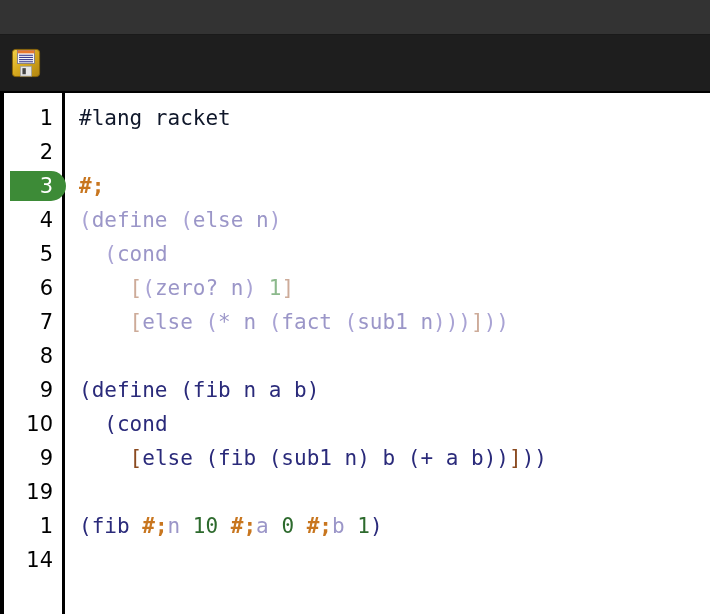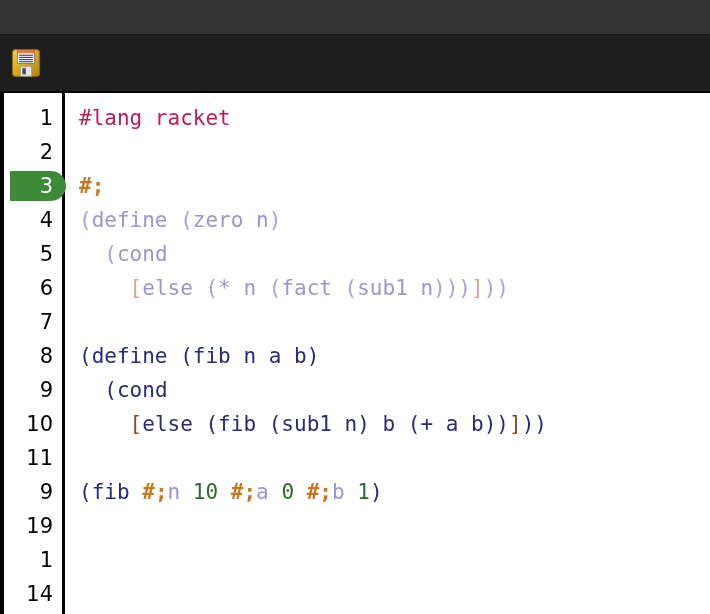--- a/index.html
+++ b/index.html
@@ -129,21 +129,21 @@
 
   .cl {
     height: 34px;
     line-height: 34px;
     font-size: 21px;
     white-space: pre;
     font-family: "DejaVu Sans Mono", "Liberation Mono", monospace;
   }
 
   
-  .t-plain   { color: #be185d; }
+  .t-plain   { color: #0f172a; }
   .t-paren   { color: #2a2a7a; }
   .t-brack   { color: #8a4a20; }
   .t-ident   { color: #2a2a7a; }
   .t-num     { color: #2d6a2d; }
   .t-cmt     { color: #c8761f; font-weight: bold; }
 
   
   .f-paren   { color: #a9a3d4; }
   .f-brack   { color: #cdab99; }
   .f-ident   { color: #9b96c8; }
@@ -184,33 +184,33 @@
         <div class="ln"><span class="ln-num">1</span></div>
         <div class="ln"><span class="ln-num">2</span></div>
         <div class="ln current"><span class="ln-num">3</span></div>
         <div class="ln"><span class="ln-num">4</span></div>
         <div class="ln"><span class="ln-num">5</span></div>
         <div class="ln"><span class="ln-num">6</span></div>
         <div class="ln"><span class="ln-num">7</span></div>
         <div class="ln"><span class="ln-num">8</span></div>
         <div class="ln"><span class="ln-num">9</span></div>
         <div class="ln"><span class="ln-num">10</span></div>
-        <div class="ln"><span class="ln-num">11</span></div>
         <div class="ln"><span class="ln-num">9</span></div>
         <div class="ln"><span class="ln-num">19</span></div>
         <div class="ln"><span class="ln-num">1</span></div>
         <div class="ln"><span class="ln-num">14</span></div>
       </div>
     <div class="gutter-sep"></div>
     <div class="code">
         <div class="cl"><span class="t-plain">#lang racket</span></div>
         <div class="cl">&nbsp;</div>
         <div class="cl"><span class="t-cmt">#;</span></div>
-        <div class="cl"><span class="f-paren">(</span><span class="f-ident">define </span><span class="f-paren">(</span><span class="f-ident">zero n</span><span class="f-paren">)</span></div>
+        <div class="cl"><span class="f-paren">(</span><span class="f-ident">define </span><span class="f-paren">(</span><span class="f-ident">else n</span><span class="f-paren">)</span></div>
         <div class="cl"><span class="f-ident">  </span><span class="f-paren">(</span><span class="f-ident">cond</span></div>
+        <div class="cl"><span class="f-ident">    </span><span class="f-brack">[</span><span class="f-paren">(</span><span class="f-ident">zero? n</span><span class="f-paren">)</span><span class="f-ident"> </span><span class="f-num">1</span><span class="f-brack">]</span></div>
         <div class="cl"><span class="f-ident">    </span><span class="f-brack">[</span><span class="f-ident">else </span><span class="f-paren">(</span><span class="f-ident">* n </span><span class="f-paren">(</span><span class="f-ident">fact </span><span class="f-paren">(</span><span class="f-ident">sub1 n</span><span class="f-paren">)))</span><span class="f-brack">]</span><span class="f-paren">))</span></div>
         <div class="cl">&nbsp;</div>
         <div class="cl"><span class="t-paren">(</span><span class="t-ident">define </span><span class="t-paren">(</span><span class="t-ident">fib n a b</span><span class="t-paren">)</span></div>
         <div class="cl"><span class="t-ident">  </span><span class="t-paren">(</span><span class="t-ident">cond</span></div>
         <div class="cl"><span class="t-ident">    </span><span class="t-brack">[</span><span class="t-ident">else </span><span class="t-paren">(</span><span class="t-ident">fib </span><span class="t-paren">(</span><span class="t-ident">sub1 n</span><span class="t-paren">)</span><span class="t-ident"> b </span><span class="t-paren">(</span><span class="t-ident">+ a b</span><span class="t-paren">))</span><span class="t-brack">]</span><span class="t-paren">))</span></div>
         <div class="cl">&nbsp;</div>
         <div class="cl"><span class="t-paren">(</span><span class="t-ident">fib </span><span class="t-cmt">#;</span><span class="f-ident">n</span><span class="t-ident"> </span><span class="t-num">10</span><span class="t-ident"> </span><span class="t-cmt">#;</span><span class="f-ident">a</span><span class="t-ident"> </span><span class="t-num">0</span><span class="t-ident"> </span><span class="t-cmt">#;</span><span class="f-ident">b</span><span class="t-ident"> </span><span class="t-num">1</span><span class="t-paren">)</span></div>
         <div class="cl">&nbsp;</div>
       </div>
   </div>

